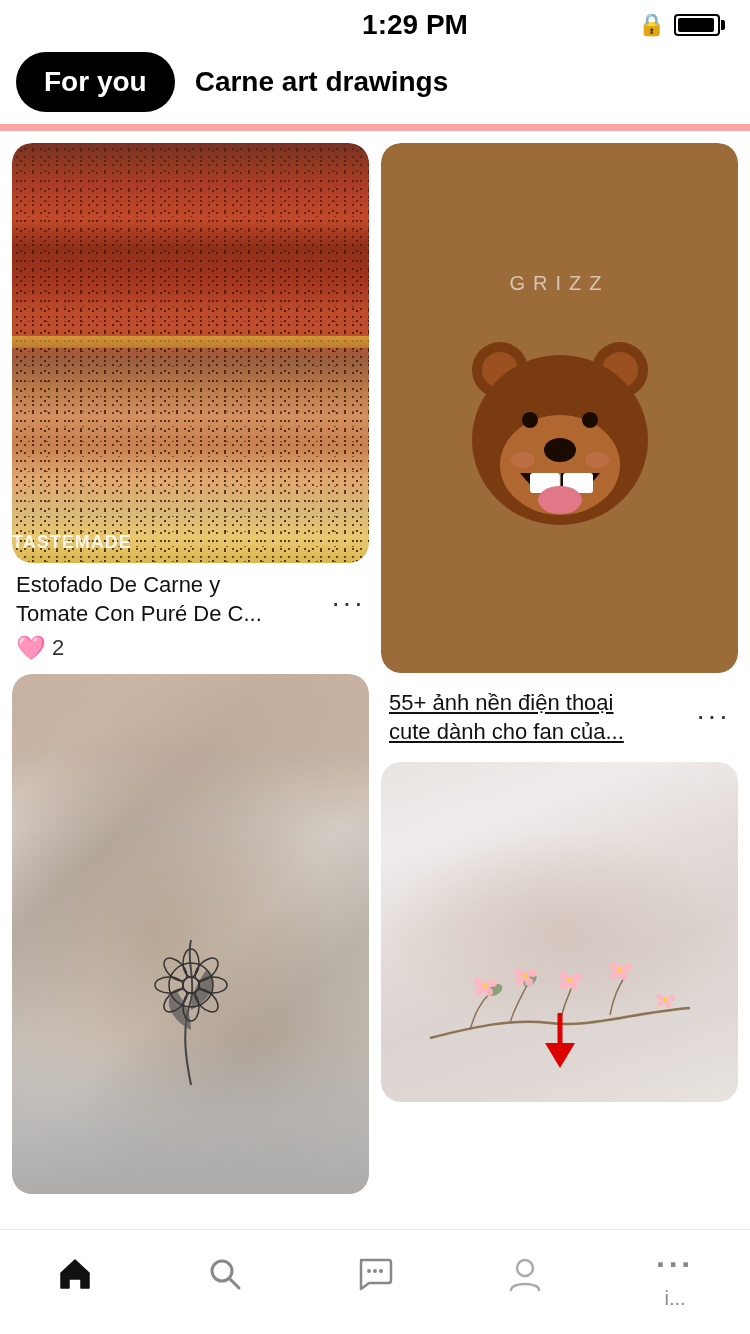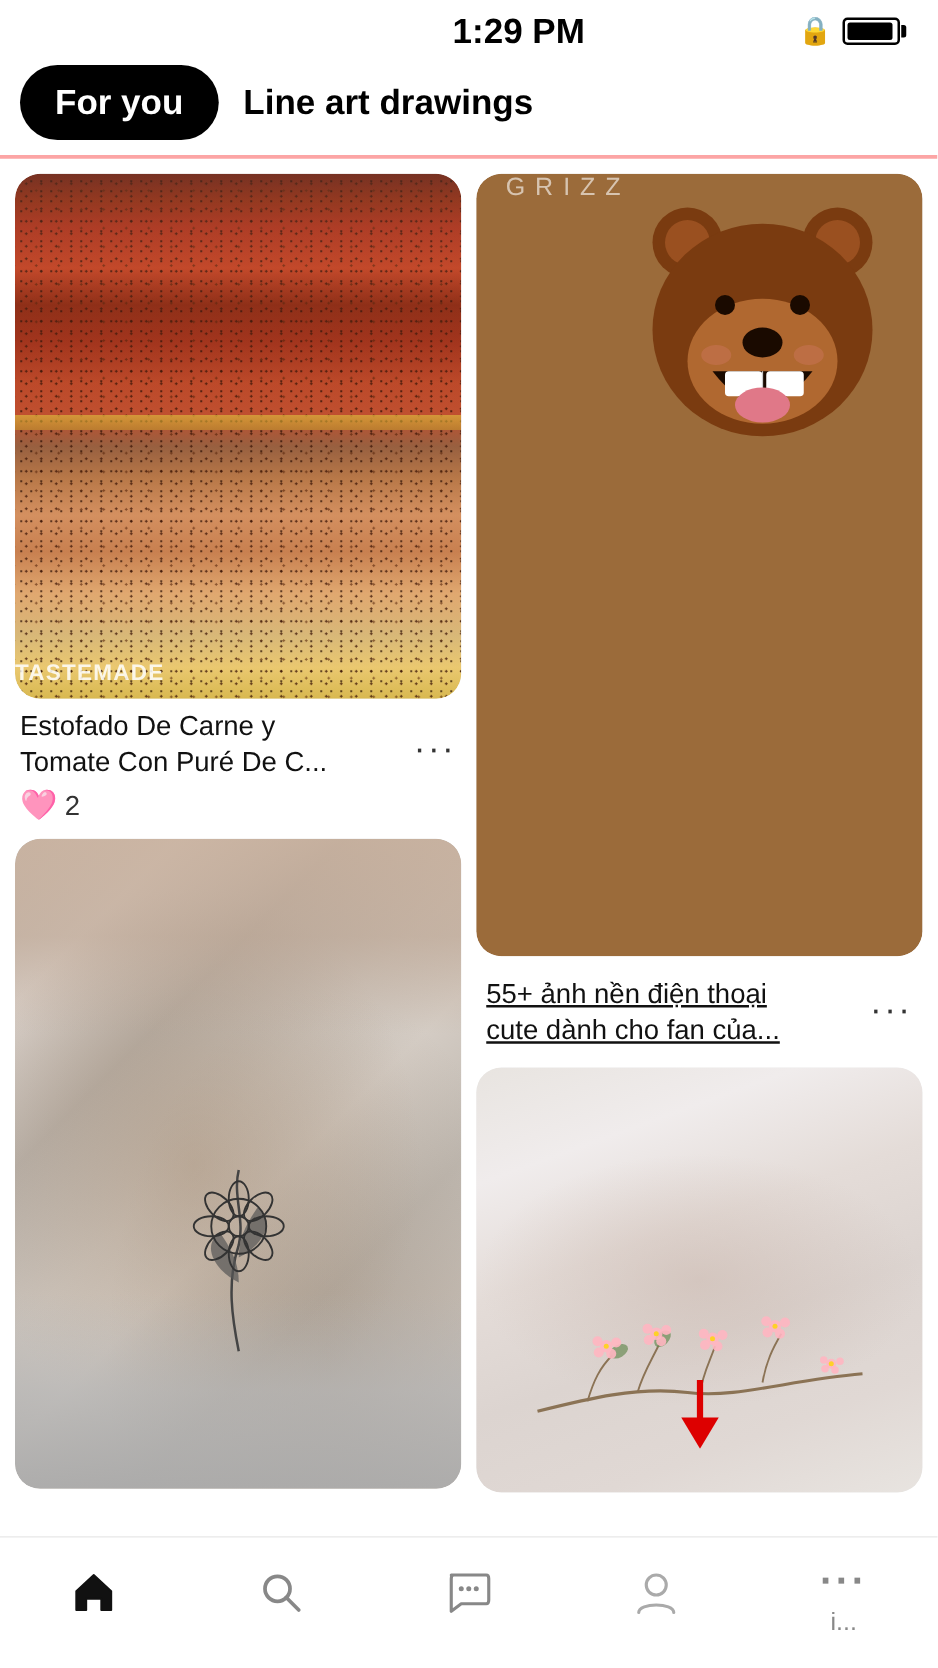--- a/index.html
+++ b/index.html
@@ -64,21 +64,21 @@
       border-radius: 2px;
     }
 
     
     .nav-tabs {
       display: flex;
       align-items: center;
       padding: 8px 16px 12px;
       gap: 0;
       overflow: hidden;
-      border-bottom: 3px solid #fca5a5;
+      border-bottom: 7px solid #fca5a5;
     }
     .tab-pill {
       background: #000;
       color: #fff;
       border-radius: 40px;
       padding: 14px 28px;
       font-size: 28px;
       font-weight: 700;
       white-space: nowrap;
       margin-right: 20px;
@@ -262,25 +262,26 @@
     .food-stripe {
       position: absolute;
       left: 0; right: 0;
       height: 12px;
       background: linear-gradient(180deg, rgba(220,180,60,0.7), rgba(200,160,40,0.5));
       top: 46%;
     }
 
     .bear-card-visual {
       width: 100%;
-      height: 626px;
+      height: 530px;
       background: #9B6B3A;
       border-radius: 20px;
       display: flex;
-      flex-direction: row;
+      flex-direction: column;
+      align-items: center;
       justify-content: center;
       position: relative;
       overflow: hidden;
     }
 
     .tattoo-arm-visual {
       width: 100%;
       height: 520px;
       background: linear-gradient(135deg,
         #c8c0b8 0%, #d8cfc8 15%,
@@ -375,21 +376,21 @@
   <div class="status-icons">
     <span style="font-size:22px;">🔒</span>
     <div class="battery-icon">
       <div class="battery-fill"></div>
     </div>
   </div>
 </div>
 
 <div class="nav-tabs">
   <div class="tab-pill">For you</div>
-  <div class="tab-plain-last">Line art drawings</div>
+  <div class="tab-plain-last">Carne art drawings</div>
 </div>
 
 <div class="pin-grid">
 
   <div>
 
     <div class="pin-card">
       <div class="food-visual">
         <div class="food-spice-dots"></div>
         <div class="food-highlight"></div>

